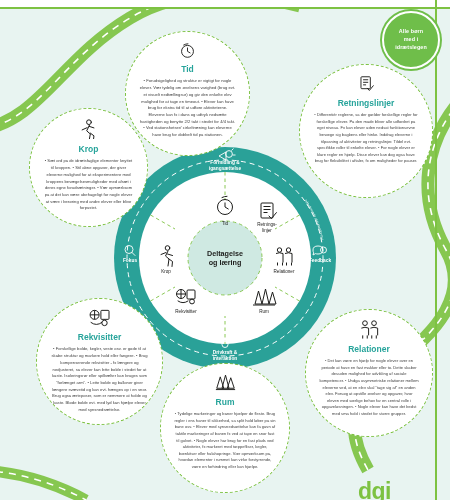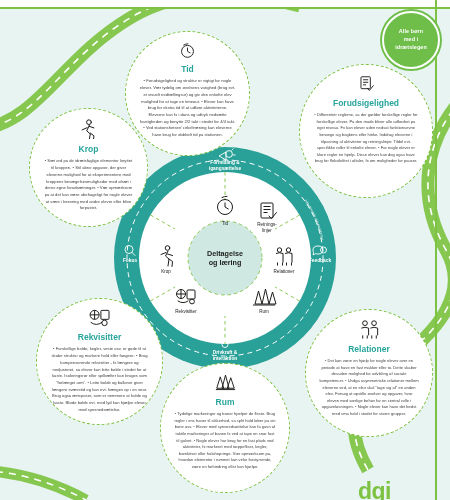--- a/index.html
+++ b/index.html
@@ -255,21 +255,21 @@
   <div class="bubble" id="bubble-retnings">
     <span class="b-icon">
       <svg width="17" height="18" viewBox="0 0 20 21" fill="none" stroke="#1d1d1b" stroke-width="1.1">
         <rect x="3.5" y="2" width="11" height="14" rx="1"></rect>
         <line x1="6" y1="5.5" x2="12" y2="5.5"></line>
           <line x1="6" y1="8.5" x2="12" y2="8.5"></line>
         <line x1="6" y1="11.5" x2="9.5" y2="11.5"></line>
         <path d="M11,15.5 l2.4,2.6 l4.6,-5.6" stroke-linecap="round" stroke-linejoin="round"></path>
       </svg>
     </span>
-    <div class="b-title">Forudsigelighed</div>
+    <div class="b-title">Retningslinjer</div>
     <div class="b-body">• Differentiér reglerne, så der gælder forskellige regler for forskellige elever. På den måde bliver alle udfordret på eget niveau. Fx kan elever uden nedsat funktionsevne bevæge sig baglæns eller hinke. Inddrag eleverne i tilpasning af aktiviteter og retningslinjer. Tildel evt. specifikke roller til enkelte elever. • For nogle elever er klare regler en hjælp. Disse elever kan dog også have brug for fleksibilitet i aftaler, fx om muligheder for pauser.</div>
   </div>
 
   <div class="bubble" id="bubble-krop">
     <span class="b-icon">
       <svg width="17" height="20" viewBox="0 0 18 22" fill="none" stroke="#1d1d1b" stroke-width="1.1" stroke-linecap="round">
         <circle cx="9.5" cy="3.5" r="2.6"></circle>
         <path d="M10,7 l-3,6 l4,3.5 l-1,5.5"></path>
         <path d="M11,15.5 l4,3 l-0.5,4"></path>
         <path d="M7.5,9.5 l-5.5,2.5"></path>

